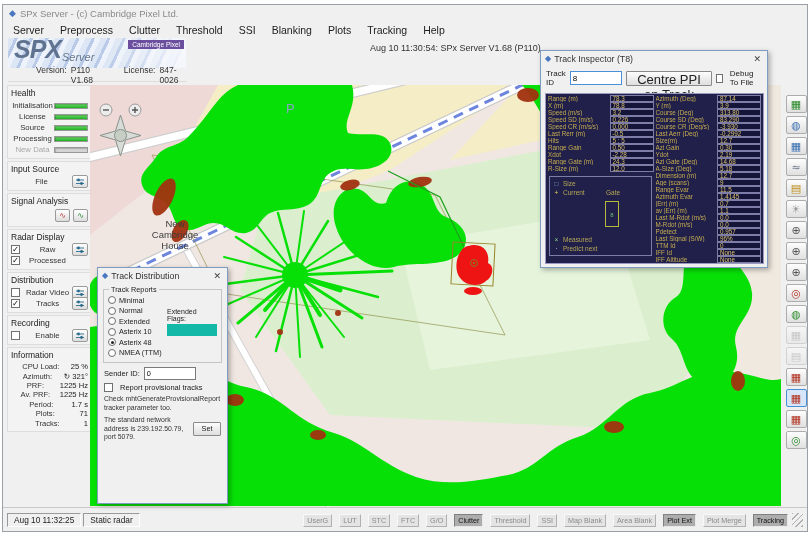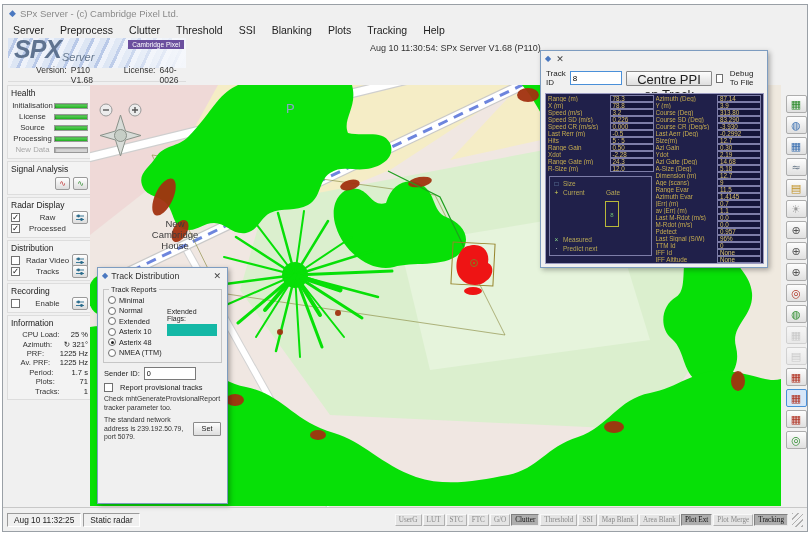--- a/index.html
+++ b/index.html
@@ -139,21 +139,21 @@
   .td-bottom .td-note { flex:1; margin:0; }
   .td-set { width:28px; height:14px; font-size:7.3px; }
 
   
   .statusbar { position:absolute; left:0; top:502px; width:804px; height:25px;
                border-top:1px solid #c8c8c8; display:flex; align-items:center;
                padding:0 4px; gap:2px; }
   .sb-cell { font-size:8.3px; color:#222; padding:1px 6px; border:1px solid;
              border-color:#9a9a9a #fff #fff #9a9a9a; }
   .sb-spacer { flex:1; }
-  .badges { display:flex; gap:1px; align-items:flex-end;font-family:Liberation Serif, serif; }
+  .badges { display:flex; gap:7px; align-items:flex-end; }
   .badge { font-size:7.2px; color:#8a8a8a; background:#e4e4e4; padding:1px 3px;
            border:1px solid; border-color:#f8f8f8 #b0b0b0 #b0b0b0 #f8f8f8; }
   .badge.active { background:#adadad; color:#111; border-color:#808080 #e8e8e8 #e8e8e8 #808080; }
   .grip { width:11px; height:14px; margin-left:2px;
           background:repeating-linear-gradient(135deg,#b0b0b0 0 1px,transparent 1px 4px); }
 </style>
 </head>
 <body>
 
 <div id="win">
@@ -181,21 +181,21 @@
     <span class="logo-server">Server</span>
     <span class="logo-badge">Cambridge Pixel</span>
   </div>
   <div class="version-line">
     <span class="vpair">
         <span>Version:</span>
         <span>P110 V1.68</span>
       </span>
     <span class="vpair">
         <span>License:</span>
-        <span>640-0026</span>
+        <span>847-0026</span>
       </span>
   </div>
   <div class="startup-msg">Aug 10 11:30:54: SPx Server V1.68 (P110).</div>
 
   <div class="sidebar">
     <div class="section">
       <div class="sec-title">Health</div>
       <div>
 
           <div class="h-row on">
@@ -218,20 +218,33 @@
             <span class="h-bar"></span>
           </div>
 
           <div class="h-row">
             <span class="h-label">New Data</span>
             <span class="h-bar"></span>
           </div>
         </div>
     </div>
 
+    <div class="section">
+      <div class="sec-title">Input Source</div>
+      <div class="file-row">
+        <span class="chk-label">File</span>
+        <span class="cfg show">
+            <svg width="10" height="8" viewBox="0 0 10 8">
+              <path d="M1,2h8M1,5.5h8" stroke="#3a7a9a" stroke-width="1"></path>
+              <circle cx="3.5" cy="2" r="1.4" fill="#2a6a8a"></circle>
+              <circle cx="6.5" cy="5.5" r="1.4" fill="#2a6a8a"></circle>
+            </svg>
+          </span>
+      </div>
+    </div>
 
     <div class="section">
       <div class="sec-title">Signal Analysis</div>
       <div class="sig-row">
         <span class="sig-btn sig-red">∿</span>
         <span class="sig-btn sig-green">∿</span>
       </div>
     </div>
 
     <div class="section">
@@ -528,20 +541,21 @@
       </button>
 
       <button class="tb-btn g-green">
         <span class="tb-glyph">◎</span>
       </button>
     </div>
 
   <div class="dlg" id="ti">
     <div class="dlg-title">
       <span class="dlg-ico">◆</span>
+      <span class="dlg-title-text">Track Inspector (T8)</span>
       <span class="dlg-close">✕</span>
     </div>
     <div class="ti-controls">
       <span>Track ID</span>
       <input class="ti-id-input" value="8" style="">
       <button class="btn3d ti-centre-btn">Centre PPI on Track</button>
       <span class="cb"></span>
       <span>Debug To File</span>
     </div>
     <div class="ti-panel">

